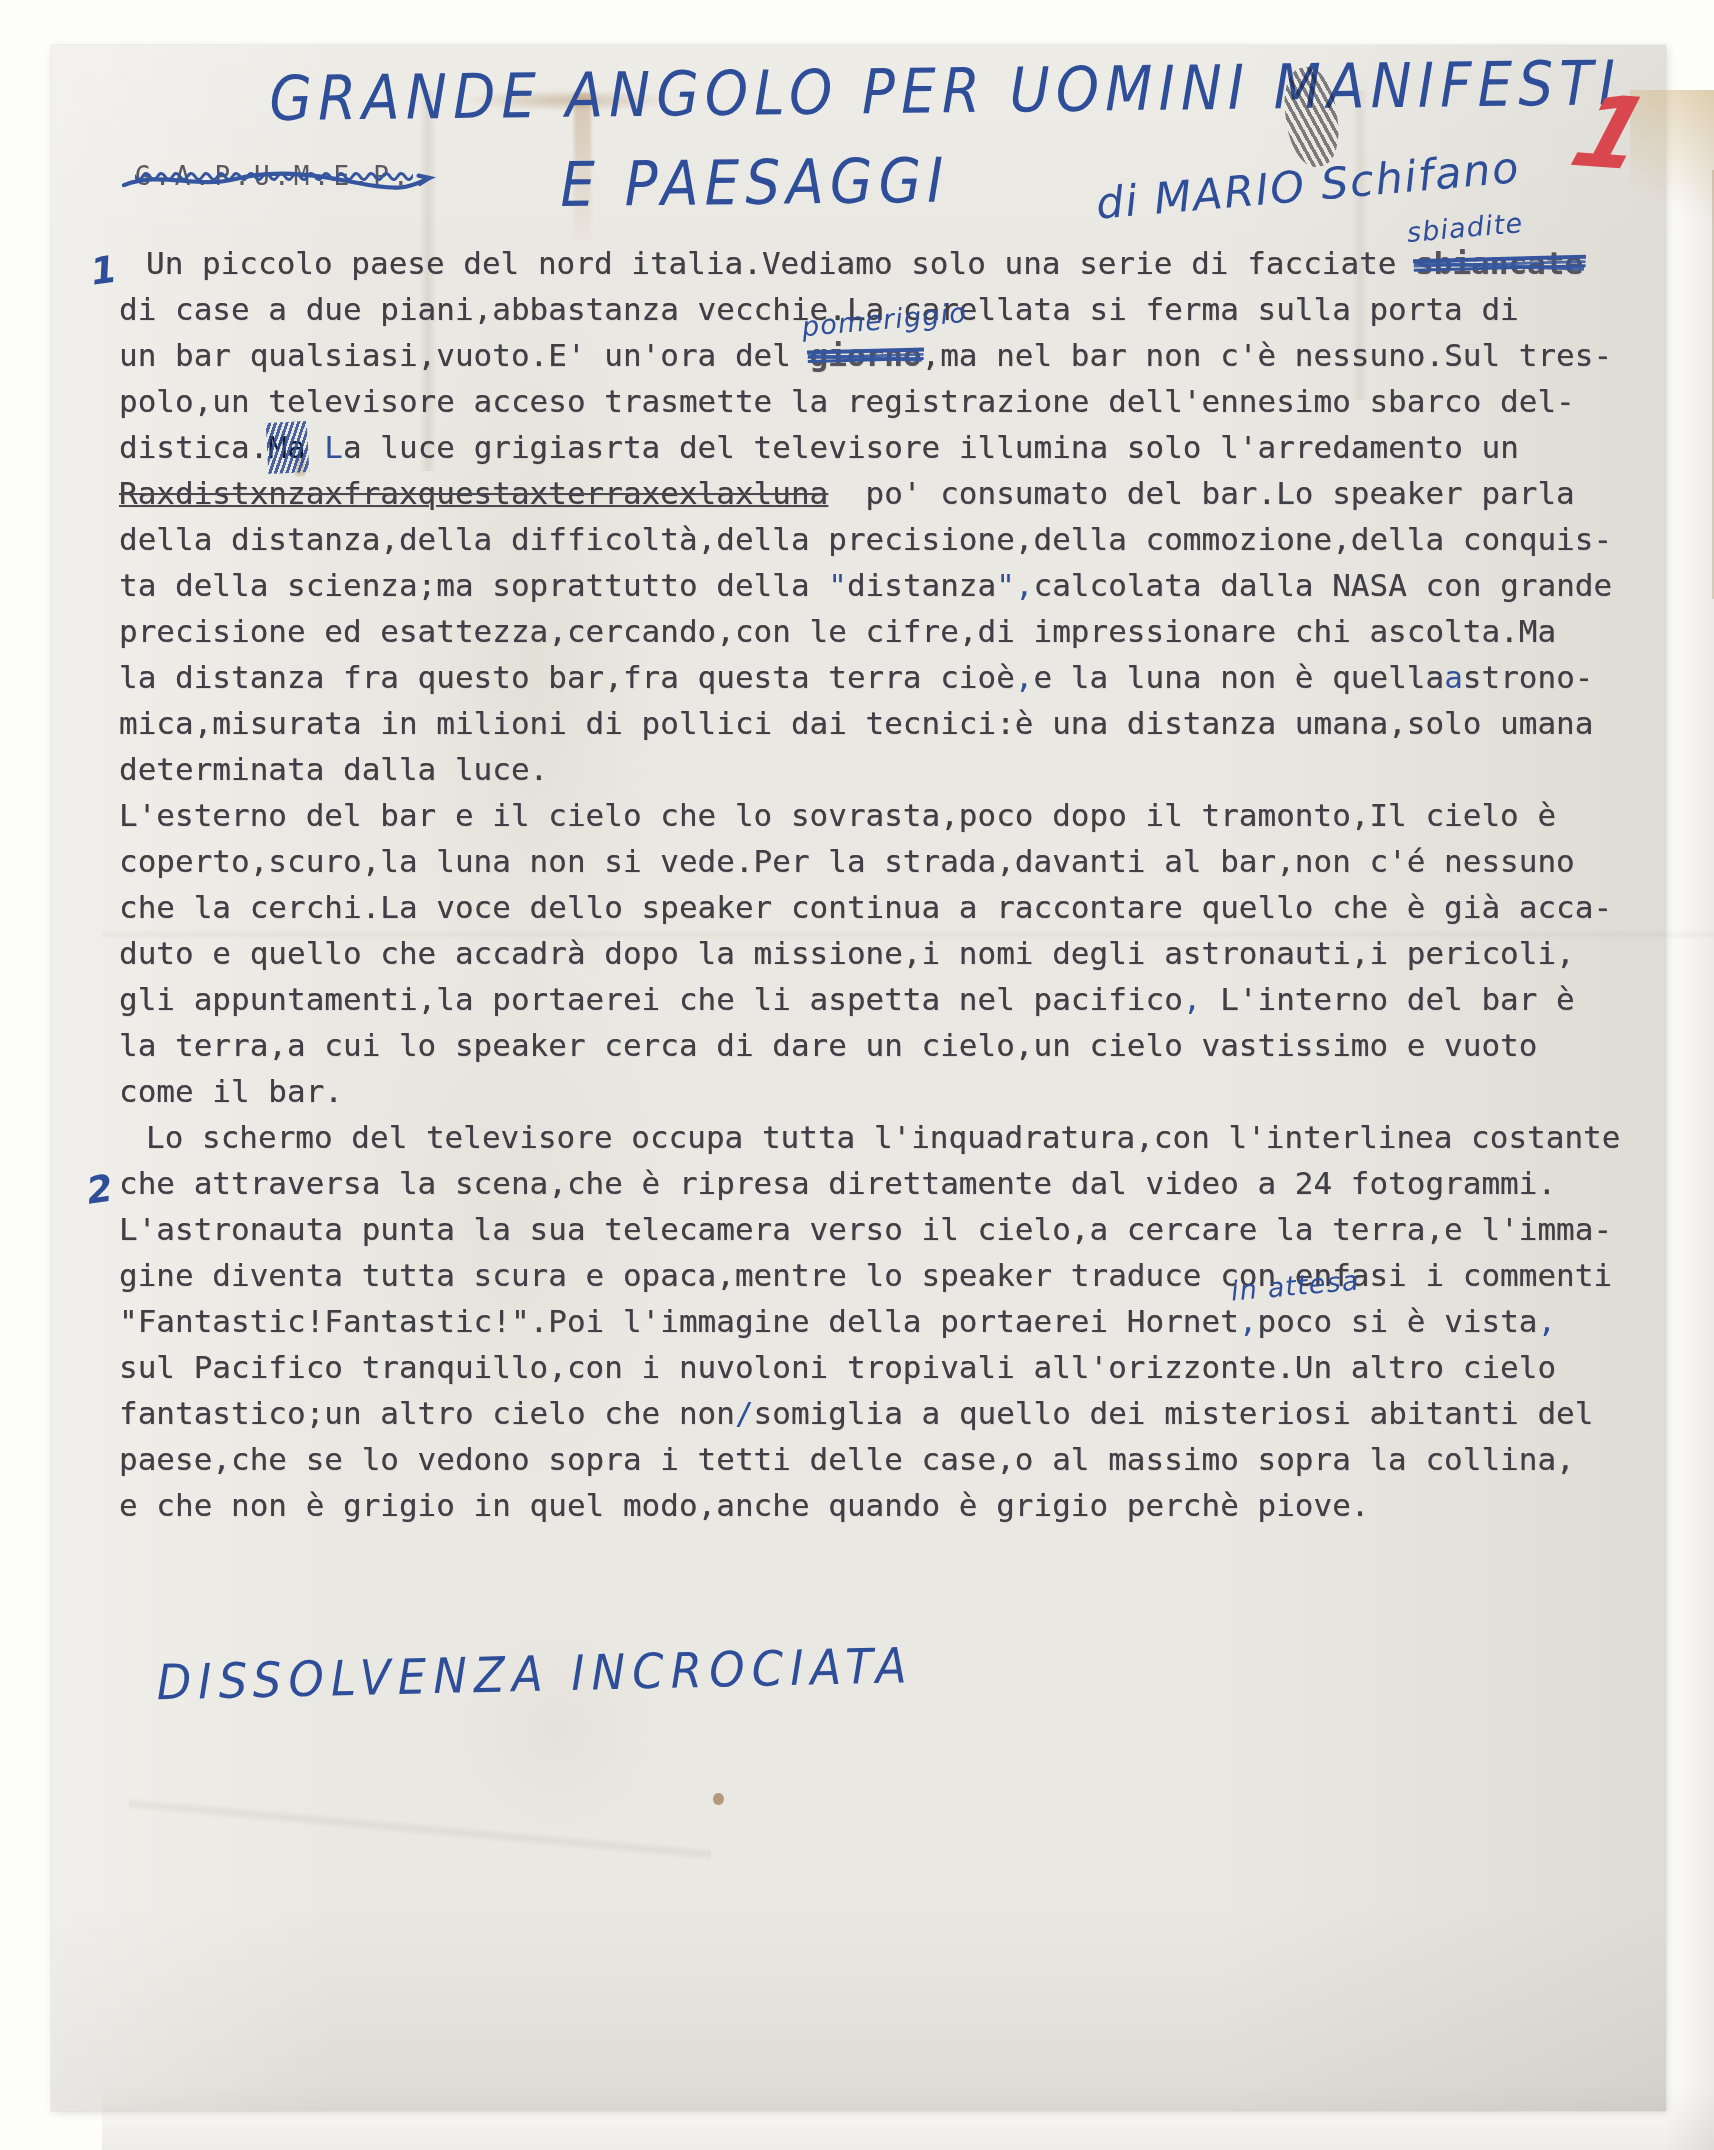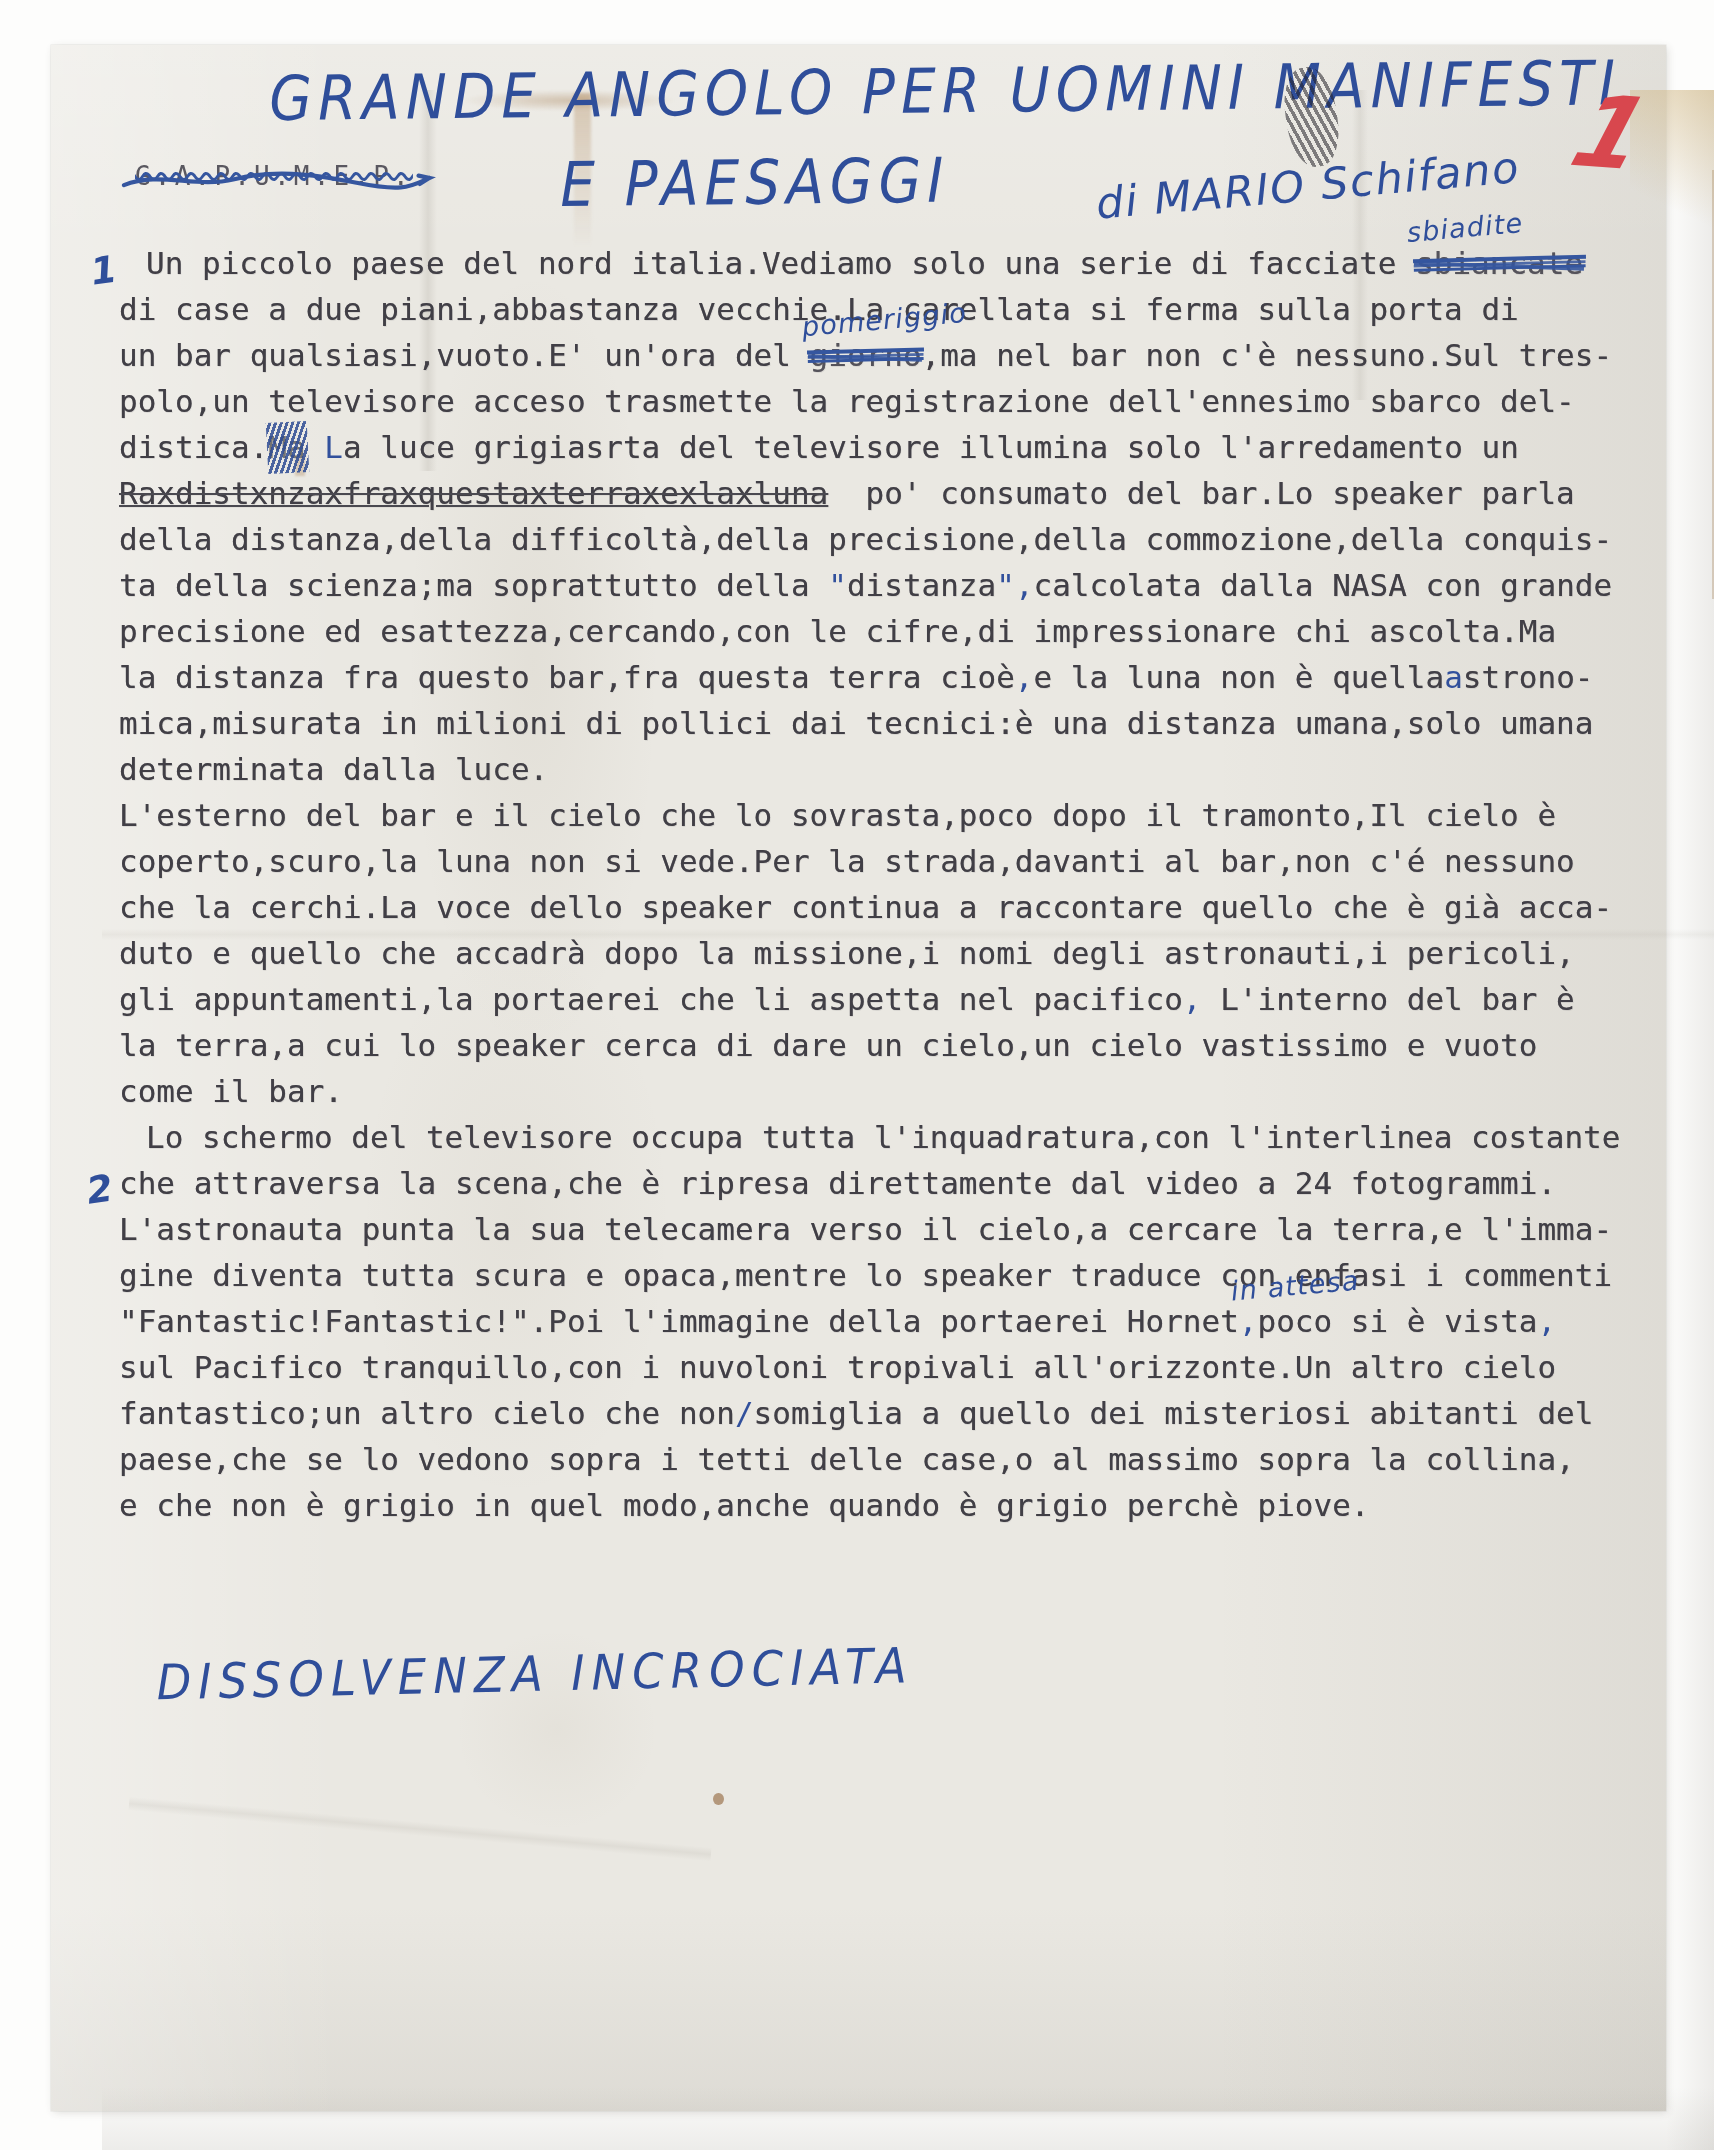--- a/index.html
+++ b/index.html
@@ -57,25 +57,25 @@
   }
   .body-block{
     position:absolute;left:119px;top:240px;width:1560px;
     font-size:31px;line-height:46px;color:#413f46;
     text-shadow:0 0 0.6px rgba(63,62,68,.55), 0.6px 0.6px 0 rgba(63,62,68,.10);
   }
   .tline{white-space:pre;height:46px;}
   .tline.indent{padding-left:27px;}
   .ink-blue{color:#31509c;font-weight:500;text-shadow:none;}
   .st-xed{text-decoration:underline line-through;text-decoration-thickness:2.4px;text-decoration-color:#4a4950;}
-  .st-heavy{position:relative;display:inline-block;color:#55535b;}
+  .st-heavy{position:relative;display:inline-block;color:#55535b;font-weight:bold;}
   .st-heavy::before{content:"";position:absolute;left:-2.4px;right:-2.4px;top:36%;height:4.2px;background:#35569f;
     transform:rotate(-1.5deg);box-shadow:0 9px 0 -0.6px #35569f,0 4.8px 0 -0.6px rgba(53,86,159,.85);}
   .st-heavy::after{content:"";position:absolute;left:-1.2px;right:-1.2px;top:52%;height:3.6px;background:rgba(53,86,159,.9);transform:rotate(1.8deg);}
-  .st-scrib{position:relative;display:inline-block;color:#737373;}
+  .st-scrib{position:relative;display:inline-block;color:#0f172a;}
   .st-scrib::after{content:"";position:absolute;inset:-2.4px -1.8px;
     background:repeating-linear-gradient(112deg,transparent 0 2.4px,rgba(46,76,148,.85) 2.4px 5.4px);
     transform:rotate(-3deg);}
   .ins{position:absolute;font-family:"DejaVu Sans",sans-serif;font-style:italic;color:#2f4e9a;
     font-size:27px;letter-spacing:1.2px;white-space:nowrap;text-shadow:none;
     transform:translate(-8.3px,-35px) rotate(-5deg);}
 </style>
 </head>
 <body>
 

